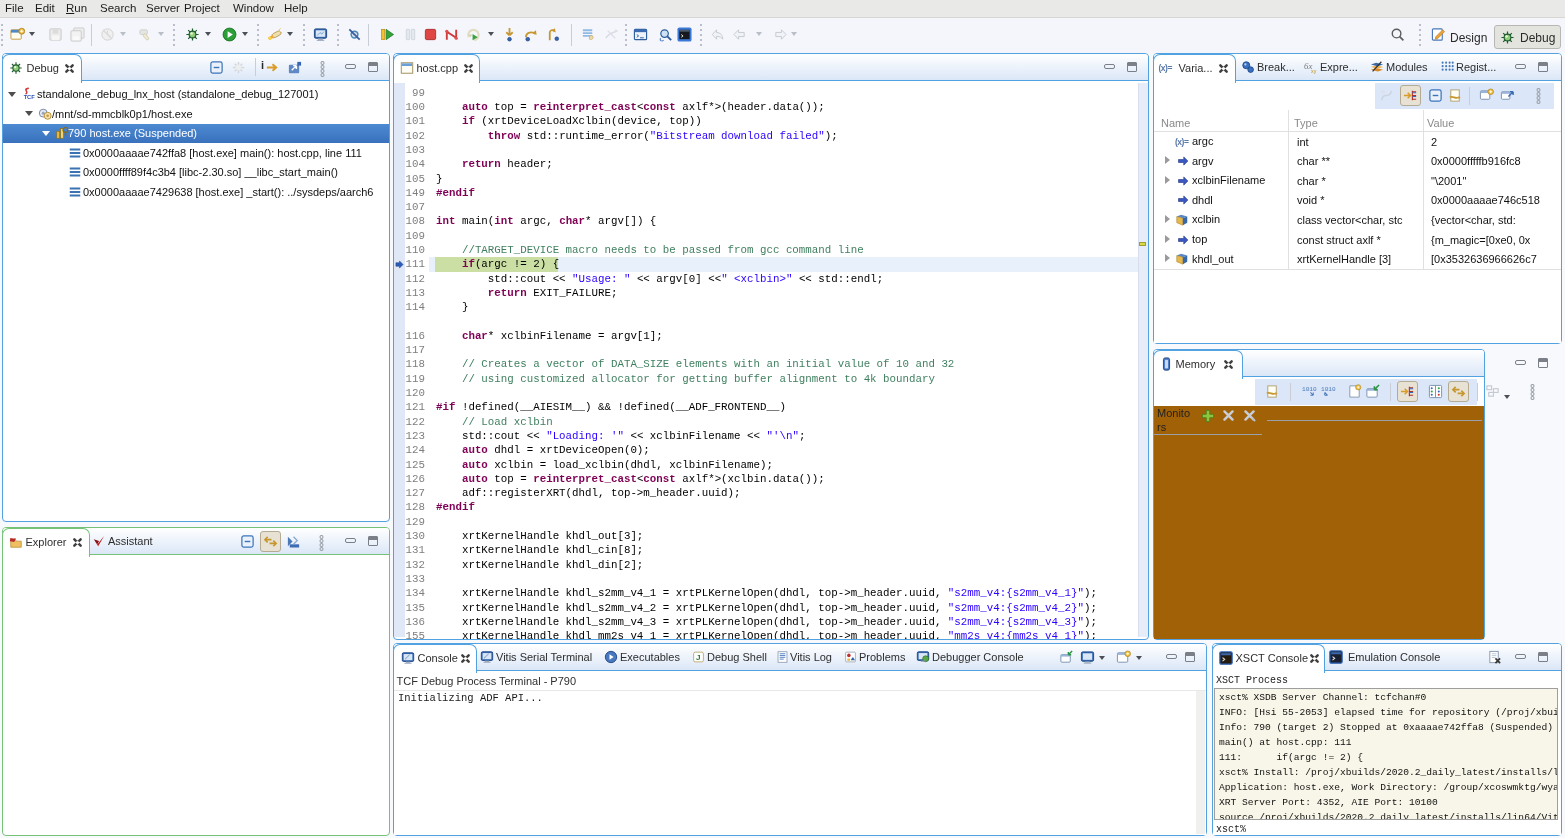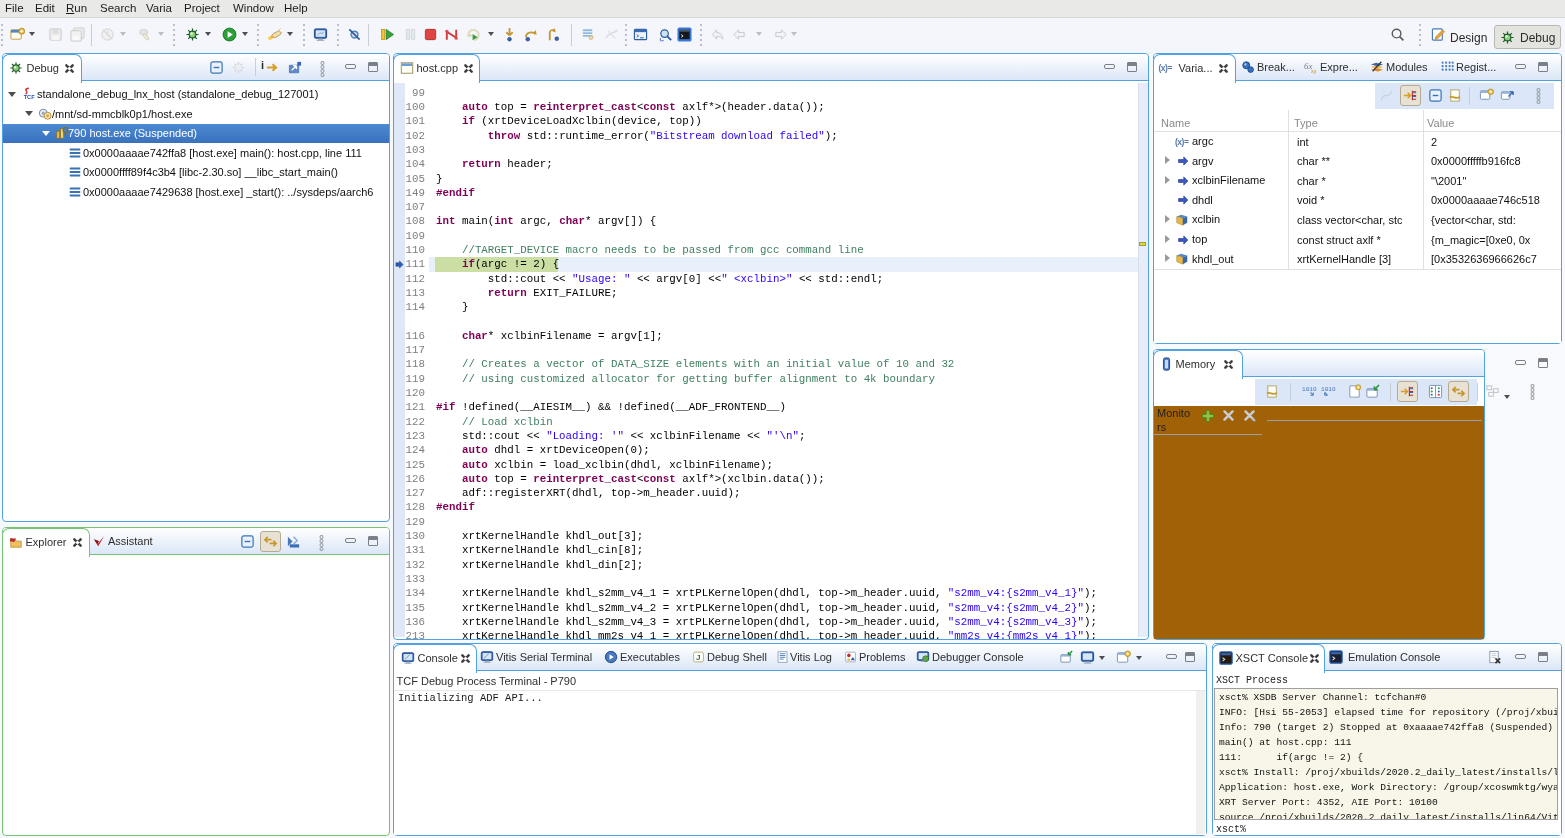--- a/index.html
+++ b/index.html
@@ -61,21 +61,21 @@
 .conlbl { font-size:11px; color:#2f2f2f; position:absolute; }
 .xsctbox { position:absolute; background:#f8f6e8; border:1px solid #9e9e9e; font-family:"Liberation Mono",monospace; font-size:9.6px; line-height:15px; color:#111; white-space:pre; overflow:hidden; }
 </style>
 </head>
 <body>
 <div id="menubar">
 <span style="left:5px">File</span>
     <span style="left:35px">Edit</span>
     <span style="left:66px"><u>R</u>un</span>
     <span style="left:100px">Search</span>
-    <span style="left:146px">Varia</span>
+    <span style="left:146px">Server</span>
     <span style="left:184px">Project</span>
     <span style="left:233px">Window</span>
     <span style="left:284px">Help</span>
 </div>
 <div id="toolbar">
 <div class="tsepd" style="left:1px"></div>
 
 <svg class="ti" style="left:10px" viewBox="0 0 16 16">
       <rect x="1" y="3" width="11" height="10" rx="1" fill="#fffdf0" stroke="#c89a3c"></rect>
       <rect x="1" y="3" width="11" height="3" fill="#4e88c8"></rect>
@@ -457,21 +457,21 @@
 <div class="cl" style="top:432.1px"><span class="ln">127</span><span class="cd">    adf::registerXRT(dhdl, top-&gt;m_header.uuid);</span></div>
 <div class="cl" style="top:446.4px"><span class="ln">128</span><span class="cd"><span class="kw">#endif</span></span></div>
 <div class="cl" style="top:460.7px"><span class="ln">129</span><span class="cd"></span></div>
 <div class="cl" style="top:475.0px"><span class="ln">130</span><span class="cd">    xrtKernelHandle khdl_out[3];</span></div>
 <div class="cl" style="top:489.3px"><span class="ln">131</span><span class="cd">    xrtKernelHandle khdl_cin[8];</span></div>
 <div class="cl" style="top:503.6px"><span class="ln">132</span><span class="cd">    xrtKernelHandle khdl_din[2];</span></div>
 <div class="cl" style="top:517.9px"><span class="ln">133</span><span class="cd"></span></div>
 <div class="cl" style="top:532.2px"><span class="ln">134</span><span class="cd">    xrtKernelHandle khdl_s2mm_v4_1 = xrtPLKernelOpen(dhdl, top-&gt;m_header.uuid, <span class="st">"s2mm_v4:{s2mm_v4_1}"</span>);</span></div>
 <div class="cl" style="top:546.5px"><span class="ln">135</span><span class="cd">    xrtKernelHandle khdl_s2mm_v4_2 = xrtPLKernelOpen(dhdl, top-&gt;m_header.uuid, <span class="st">"s2mm_v4:{s2mm_v4_2}"</span>);</span></div>
 <div class="cl" style="top:560.8px"><span class="ln">136</span><span class="cd">    xrtKernelHandle khdl_s2mm_v4_3 = xrtPLKernelOpen(dhdl, top-&gt;m_header.uuid, <span class="st">"s2mm_v4:{s2mm_v4_3}"</span>);</span></div>
-<div class="cl" style="top:575.1px"><span class="ln">213</span><span class="cd">    xrtKernelHandle khdl_mm2s_v4_1 = xrtPLKernelOpen(dhdl, top-&gt;m_header.uuid, <span class="st">"mm2s_v4:{mm2s_v4_1}"</span>);</span></div>
+<div class="cl" style="top:575.1px"><span class="ln">155</span><span class="cd">    xrtKernelHandle khdl_mm2s_v4_1 = xrtPLKernelOpen(dhdl, top-&gt;m_header.uuid, <span class="st">"mm2s_v4:{mm2s_v4_1}"</span>);</span></div>
   </div>
 </div>
 <div class="panel" id="p-vars" style="left:1153px; top:53px; width:409px; height:291px;">
   <div class="tabrow">
     <div class="tab active" style="left:-1.5px; width:83px;">
       <span style="position:absolute;left:5px;top:8px;font-size:8.5px;font-weight:700;color:#5878a8;letter-spacing:-.5px">(x)=</span>
       <span class="lbl" style="left:25px">Varia...</span>
         <svg class="xicn" style="left:65px" viewBox="0 0 10 10">
           <path d="M1.5 1.5L8.5 8.5M8.5 1.5L1.5 8.5" stroke="#3e3e3e" stroke-width="2.7" stroke-linecap="round"></path>
           <circle cx="5" cy="5" r="1.8" fill="#fff"></circle>

